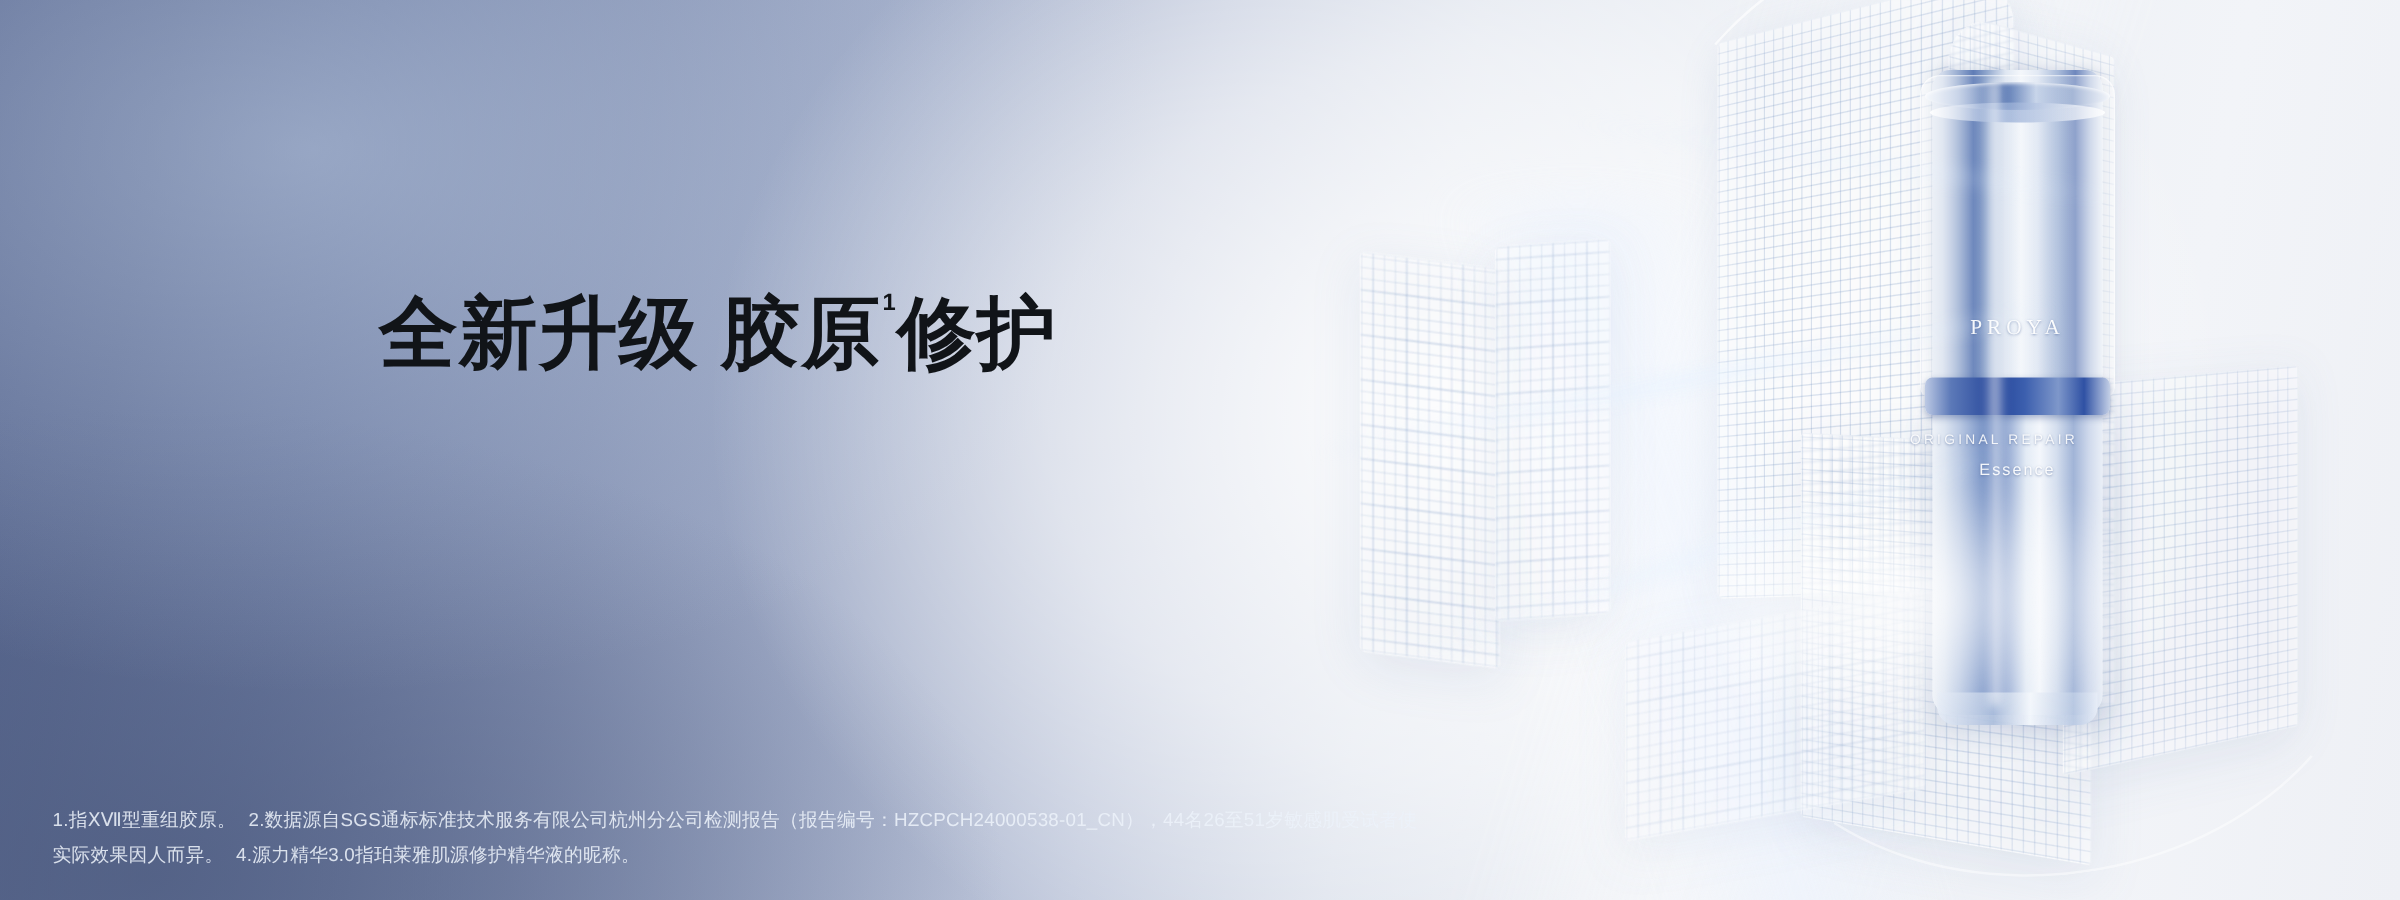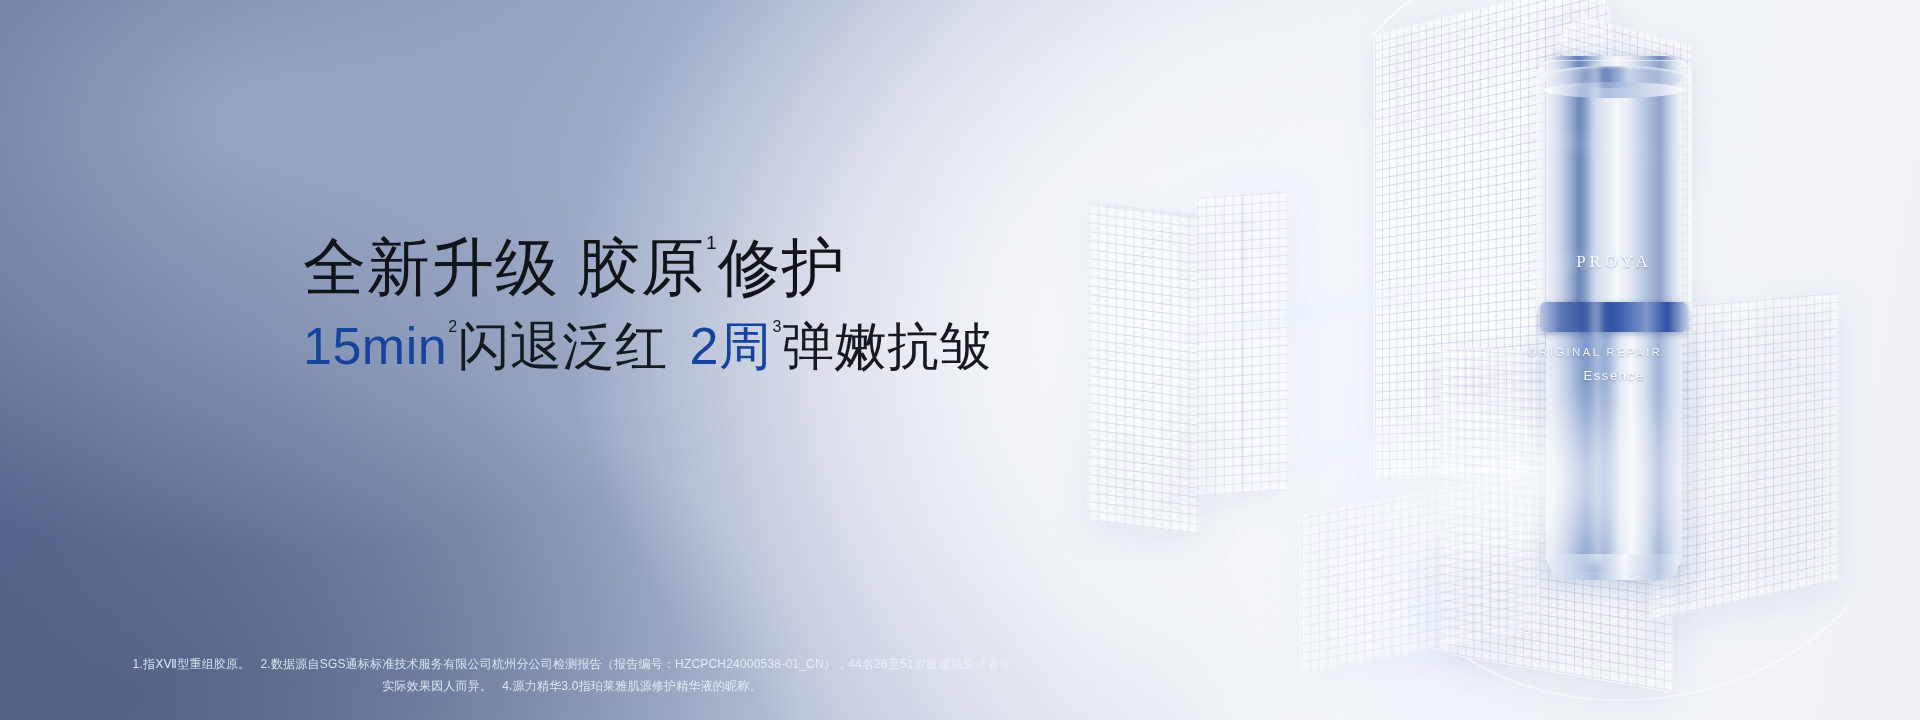--- a/index.html
+++ b/index.html
@@ -201,44 +201,43 @@
     position:absolute; left:1370px; top:370px; width:420px; height:220px;
     background: radial-gradient(ellipse at 35% 50%, rgba(255,255,255,0.85), rgba(255,255,255,0) 65%);
     filter: blur(14px); opacity:.9; pointer-events:none;
   }
 
   
   #copy { position:absolute; left:303px; top:236px; width:760px; }
 
   .headline {
     font-size:63px; line-height:1.0; color:#111418;
-    letter-spacing:1px; white-space:nowrap; font-weight:400;
+    letter-spacing:1px; white-space:nowrap; font-weight:700;
   }
   .headline .gap { display:inline-block; width:18px; }
   .sup {
     font-size:19px; vertical-align:super; line-height:0;
     position:relative; top:-18px; margin-left:1px;
   }
 
   .subhead {
     margin-top:21px;
     font-size:52px; line-height:1.0; color:#141a20;
     letter-spacing:0.5px; white-space:nowrap; font-weight:400;
   }
   .subhead .hl { color:#16449c; }
   .subhead .sup { font-size:16px; top:-14px; color:inherit; }
   .subhead .gap { display:inline-block; width:22px; }
 
   
   #footnotes {
     position:absolute; left:42px; bottom:22px; width:1060px;
-    font-size:12px; line-height:1.82;
+    font-size:15px; line-height:1.82;
     color:rgba(236,241,249,0.88);
     letter-spacing:0.2px;
-    text-align:center;
   }
   #footnotes p { margin:0; white-space:nowrap; }
   .fn-sep { display:inline-block; width:10px; }
 </style>
 </head>
 <body>
 
 <div id="stage">
 
   <div class="streak streak-a"></div>
@@ -270,23 +269,20 @@
 
   <div class="beam beam-1"></div>
   <div class="beam beam-2"></div>
   <div class="beam beam-3"></div>
   <div class="beam-glow"></div>
 
   <div id="copy">
     <div class="headline">
       <span>全新升级</span><span class="gap"></span><span>胶原</span><sup class="sup">1</sup><span>修护</span>
     </div>
-    <div class="subhead">
-      <span class="hl">15min</span><sup class="sup hl">2</sup><span>闪退泛红</span><span class="gap"></span><span class="hl">2周</span><sup class="sup hl">3</sup><span>弹嫩抗皱</span>
-    </div>
   </div>
 
   <div id="footnotes">
     <p><span>1.指ⅩⅦ型重组胶原。</span><span class="fn-sep"></span><span>2.数据源自SGS通标标准技术服务有限公司杭州分公司检测报告（报告编号：HZCPCH24000538-01_CN），44名26至51岁敏感肌受试者使</span></p>
     <p><span>实际效果因人而异。</span><span class="fn-sep"></span><span>4.源力精华3.0指珀莱雅肌源修护精华液的昵称。</span></p>
   </div>
 
 </div>
 
 </body></html>

